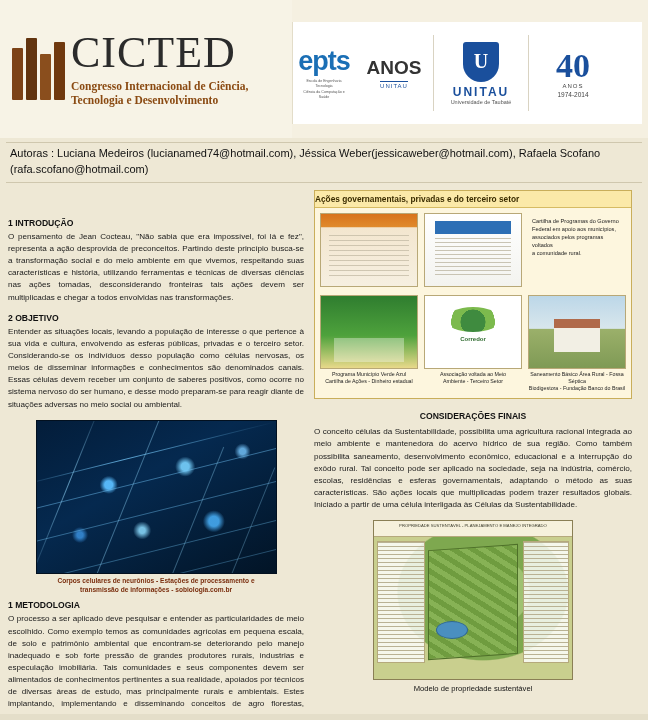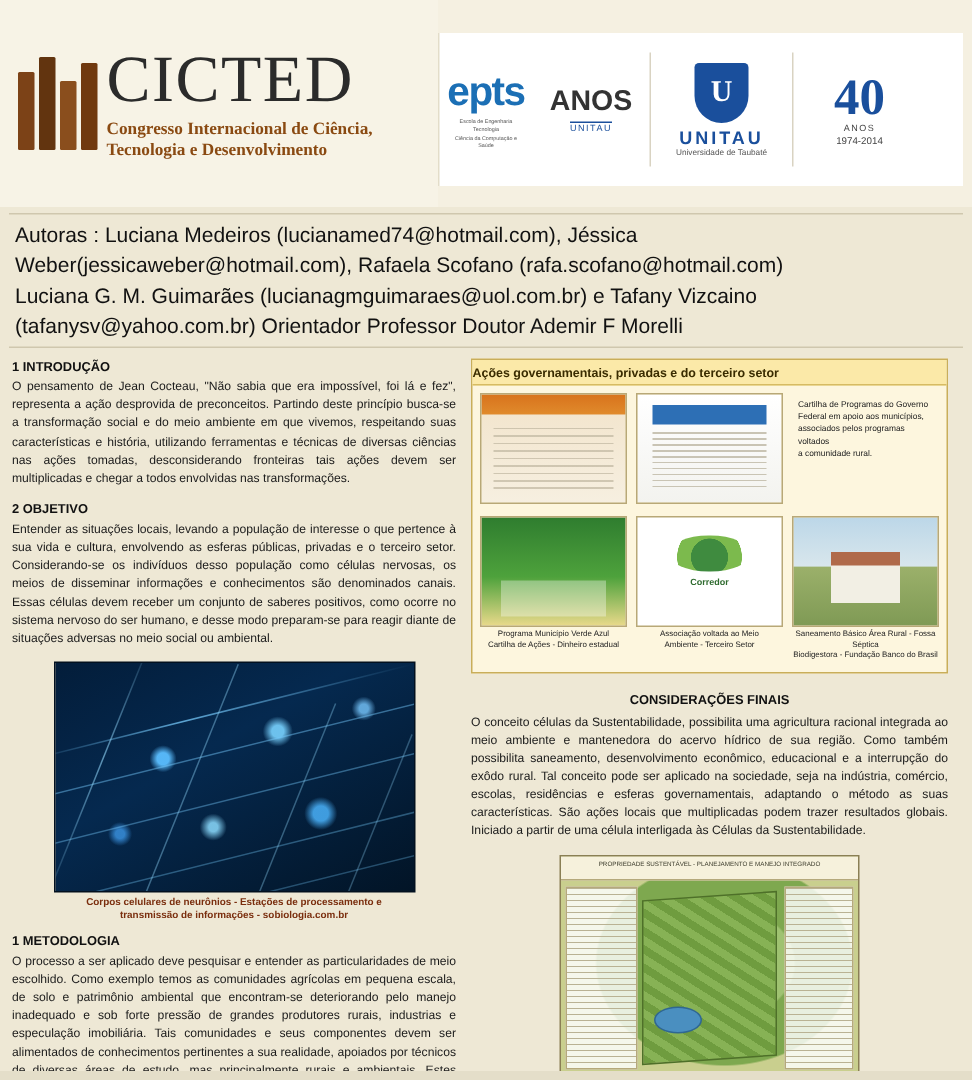--- a/index.html
+++ b/index.html
@@ -175,34 +175,34 @@
     color: #111;
     letter-spacing: 0.3px;
   }
 
   
   .authors {
     margin: 4px 6px 0 6px;
     border-top: 1px solid #cfc7ae;
     border-bottom: 1px solid #cfc7ae;
     padding: 3px 4px 4px 4px;
-    font-size: 14px;
+    font-size: 11px;
     color: #111;
     line-height: 1.45;
   }
 
   
   .columns {
     display: flex;
     gap: 10px;
     padding: 7px 8px 0 8px;
     box-sizing: border-box;
     height: 503px;
   }
-  .col-left { width: 296px; }
+  .col-left { width: 296px; margin-top: 28px; }
   .col-right { width: 318px; }
 
   .sec-title {
     font-size: 8.6px;
     font-weight: bold;
     color: #111;
     margin: 0 0 3px 0;
   }
   .sec-body {
     font-size: 8.1px;
@@ -468,21 +468,20 @@
         <div class="forty">40</div>
         <div class="forty-years">ANOS</div>
         <div class="forty-dates">1974-2014</div>
       </div>
     </div>
   </div>
 
 
   <div class="authors">
     <div>Autoras : Luciana  Medeiros (lucianamed74@hotmail.com), Jéssica Weber(jessicaweber@hotmail.com), Rafaela Scofano (rafa.scofano@hotmail.com)</div>
-    <div>Luciana G. M. Guimarães (lucianagmguimaraes@uol.com.br) e Tafany Vizcaino (tafanysv@yahoo.com.br) Orientador Professor Doutor  Ademir F Morelli</div>
   </div>
 
   <div class="columns">
 
     <div class="col-left">
       <div class="sec-title">1 INTRODUÇÃO</div>
       <p class="sec-body">O pensamento de Jean Cocteau, "Não sabia que era impossível, foi lá e fez", representa a ação desprovida de preconceitos. Partindo deste princípio busca-se a transformação social e do meio ambiente em que vivemos, respeitando suas características e história, utilizando ferramentas e técnicas de diversas ciências nas ações tomadas, desconsiderando fronteiras tais ações devem ser multiplicadas e chegar a todos envolvidas nas transformações.</p>
 
       <div class="sec-title">2 OBJETIVO</div>
       <p class="sec-body">Entender as situações locais, levando a população de interesse o que  pertence à sua vida e cultura, envolvendo as esferas públicas, privadas e o terceiro setor. Considerando-se os indivíduos desso população como células nervosas, os meios de disseminar  informações e conhecimentos são denominados canais. Essas células devem receber um conjunto de saberes positivos,  como ocorre no sistema nervoso do ser humano, e desse modo  preparam-se para reagir diante de situações adversas no meio social  ou ambiental.</p>

